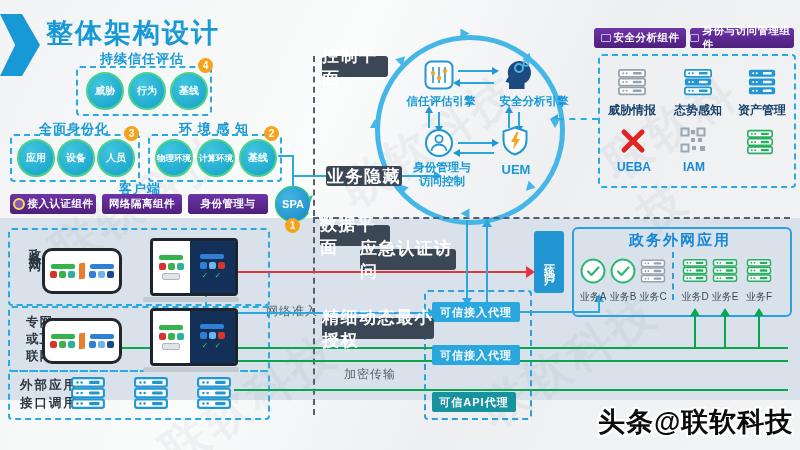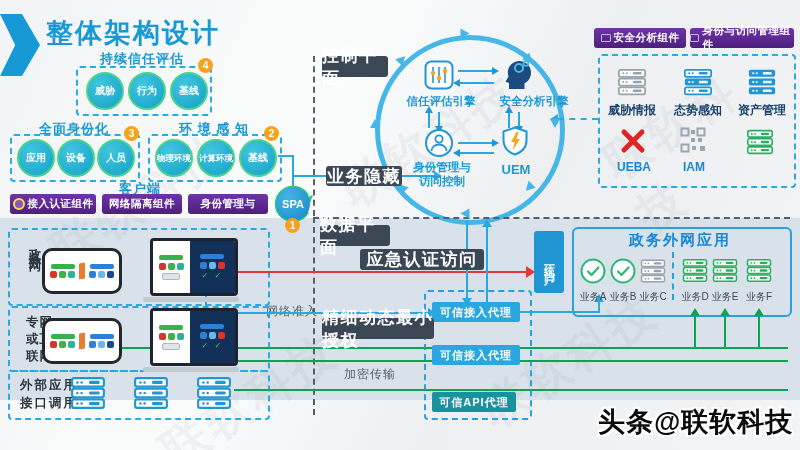--- a/index.html
+++ b/index.html
@@ -333,21 +333,21 @@
   </div>
   <div class="blue-label" style="left:604px;top:160px;width:60px">UEBA</div>
   <div class="blue-label" style="left:664px;top:160px;width:60px">IAM</div>
 
   <div class="abs" style="left:558px;top:118px;width:40px;border-top:2px dashed #29abe2;z-index:2"></div>
   <div class="tri" style="left:550px;top:114px;border-width:5px 8px 5px 0;border-color:transparent #29abe2 transparent transparent"></div>
 
   <div class="dash-dark-h" style="left:313px;top:217px;width:477px"></div>
   <div class="dash-dark-v" style="left:313px;top:217px;height:198px"></div>
   <div class="dark-label" style="left:320px;top:225px;width:70px;height:21px">数据平面</div>
-  <div class="dark-label" style="left:360px;top:249px;width:124px;height:21px">应急认证访问</div>
+  <div class="dark-label" style="left:360px;top:249px;width:96px;height:21px">应急认证访问</div>
   <div class="dark-label" style="left:322px;top:318px;width:112px;height:21px">精细动态最小授权</div>
   <div class="gray-text" style="left:266px;top:303px">网络准入</div>
   <div class="gray-text" style="left:344px;top:366px">加密传输</div>
 
   <div class="dash-cyan" style="left:8px;top:228px;width:258px;height:74px"></div>
   <div class="zone-label-v" style="left:26px;top:238px">政务外网</div>
   <div class="phone" style="left:42px;top:248px">
     <div class="p-grp">
         <span class="chip g"></span>
         <span class="irow">

